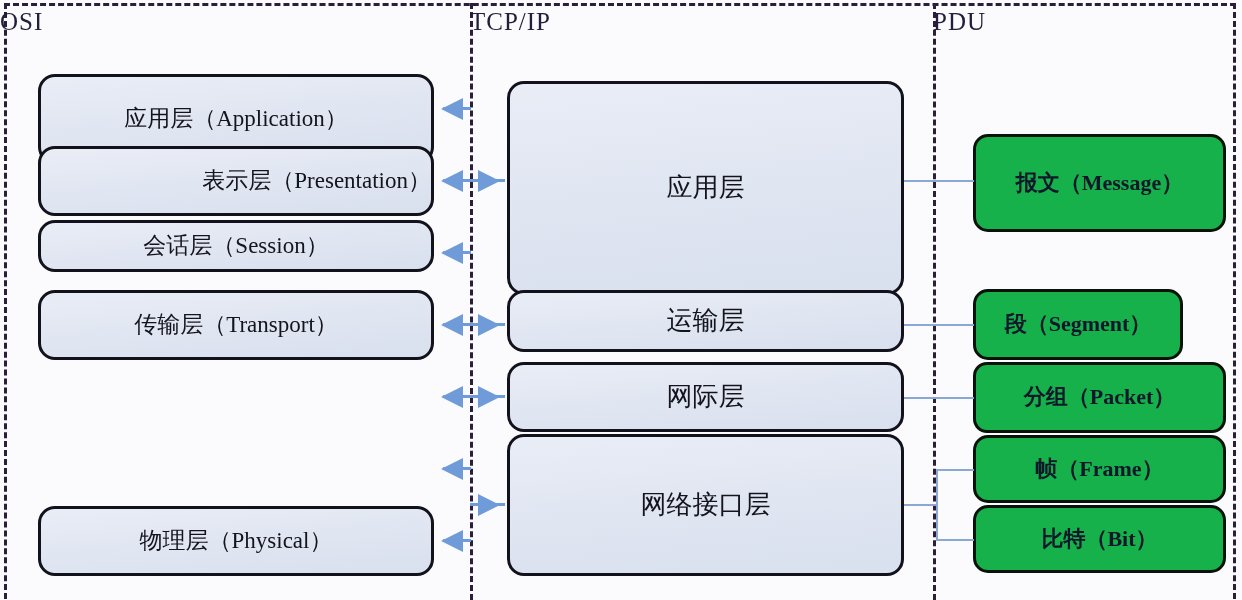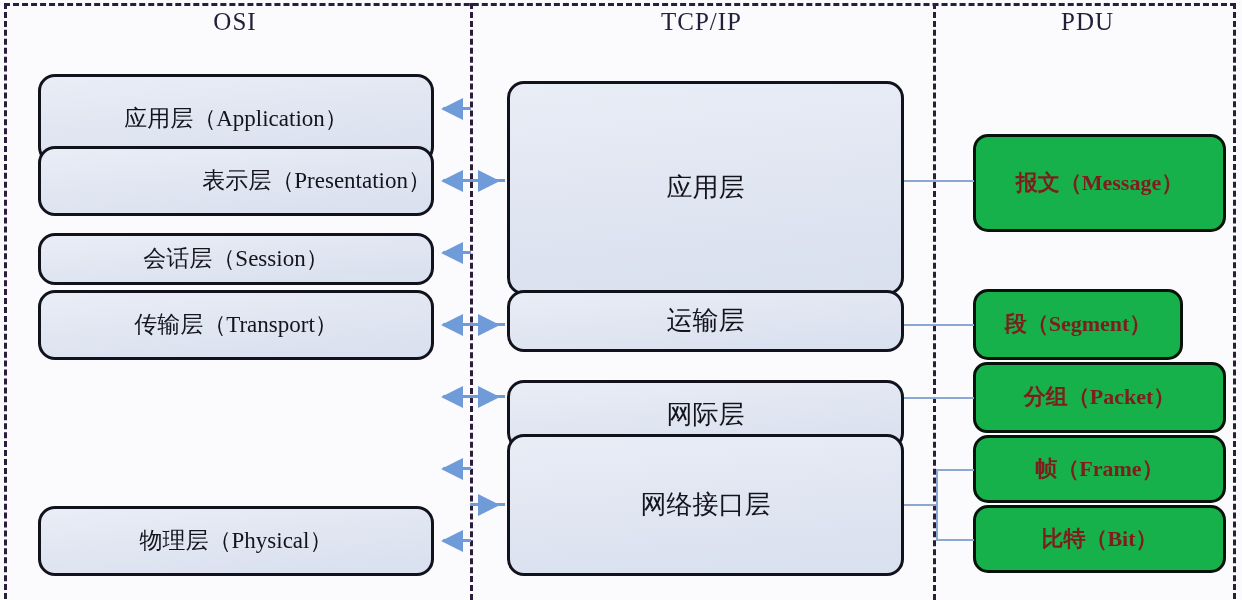--- a/index.html
+++ b/index.html
@@ -41,21 +41,21 @@
     height: 597px;
     border-left: 3px dashed #2b1e3d;
   }
   .divider.d1 { left: 470px; }
   .divider.d2 { left: 933px; }
 
   
   .col-header {
     position: absolute;
     top: 8px;
-    text-align: center;
+    text-align: left;
     font-family: "Liberation Serif", "DejaVu Serif", serif;
     font-size: 25px;
     letter-spacing: 1px;
     color: #231f3a;
     white-space: nowrap;
   }
   .col-header.h-osi   { left: 0;    width: 470px; }
   .col-header.h-tcp   { left: 470px; width: 463px; }
   .col-header.h-pdu   { left: 933px; width: 309px; }
 
@@ -75,21 +75,21 @@
     background: linear-gradient(175deg, #e9edf6 0%, #dfe5f1 55%, #d9e0ee 100%);
     border: 3px solid #12121c;
     color: #14141d;
     font-size: 23px;
     font-family: "Liberation Serif", "DejaVu Serif", serif;
   }
 
   .box.pdu {
     background: #16b14a;
     border: 3px solid #07130a;
-    color: #7f1d1d;
+    color: #0f172a;
     font-size: 22px;
     font-weight: bold;
     font-family: "Liberation Serif", "DejaVu Serif", serif;
     border-radius: 15px;
   }
 
   .box .label {
     display: inline-block;
     white-space: nowrap;
   }
@@ -141,37 +141,37 @@
   <div class="col-header h-osi">OSI</div>
   <div class="col-header h-tcp">TCP/IP</div>
   <div class="col-header h-pdu">PDU</div>
 
   <div class="box osi" style="left:38px; top:74px;  width:396px; height:90px;">
     <span class="label">应用层（Application）</span>
   </div>
   <div class="box osi" style="left:38px; top:146px; width:396px; height:70px;justify-content:flex-end;">
     <span class="label">表示层（Presentation）</span>
   </div>
-  <div class="box osi" style="left:38px; top:233px; width:396px; height:52px;">
+  <div class="box osi" style="left:38px; top:220px; width:396px; height:52px;">
     <span class="label">会话层（Session）</span>
   </div>
   <div class="box osi" style="left:38px; top:290px; width:396px; height:70px;">
     <span class="label">传输层（Transport）</span>
   </div>
   <div class="box osi" style="left:38px; top:506px; width:396px; height:70px;">
     <span class="label">物理层（Physical）</span>
   </div>
 
   <div class="box tcp" style="left:507px; top:74px;  width:397px; height:214px; font-size:26px;margin-top:7px;">
     <span class="label">应用层</span>
   </div>
   <div class="box tcp" style="left:507px; top:290px; width:397px; height:62px; font-size:26px;">
     <span class="label">运输层</span>
   </div>
-  <div class="box tcp" style="left:507px; top:362px; width:397px; height:70px; font-size:26px;margin-top:18px;">
+  <div class="box tcp" style="left:507px; top:362px; width:397px; height:70px; font-size:26px;">
     <span class="label">网际层</span>
   </div>
   <div class="box tcp" style="left:507px; top:434px; width:397px; height:142px; font-size:26px;">
     <span class="label">网络接口层</span>
   </div>
 
   <div class="box pdu" style="left:973px; top:134px; width:253px; height:98px;">
     <span class="label">报文（Message）</span>
   </div>
   <div class="box pdu" style="left:973px; top:289px; width:210px; height:71px;">

